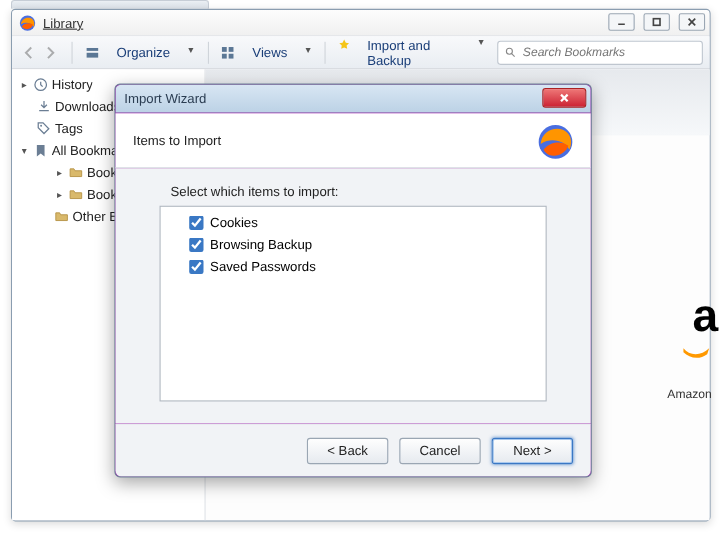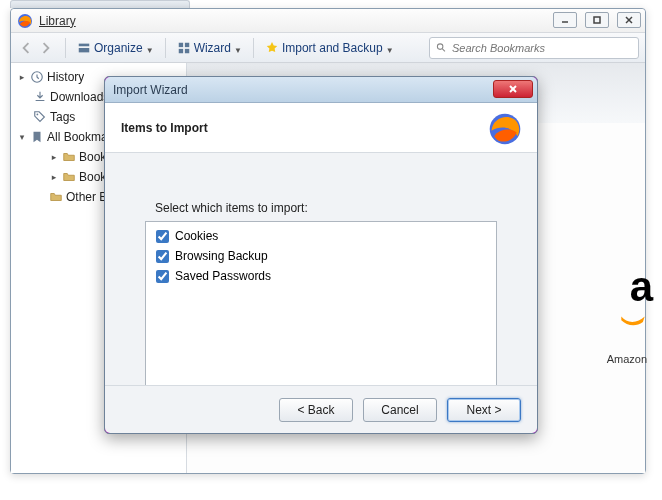--- a/index.html
+++ b/index.html
@@ -11,21 +11,21 @@
 .title-bar .ff-icon { width: 16px; height: 16px; margin-right: 6px; }
 .title-bar .title { color: #333; text-decoration: underline; }
 .win-controls { position: absolute; right: 4px; top: 3px; display: flex; gap: 8px; }
 .win-btn { width: 24px; height: 16px; border: 1px solid #9aa6b3; border-radius: 2px; background: #f4f6f8; display: flex; align-items: center; justify-content: center; cursor: pointer; }
 .win-btn svg { width: 10px; height: 10px; stroke: #444; fill: none; stroke-width: 1.5; }
 
 .toolbar { height: 30px; background: linear-gradient(#f8f9fb,#e9edf2); border-bottom: 1px solid #d0d4da; display: flex; align-items: center; padding: 0 6px; gap: 6px; }
 .nav-arrows { display: flex; gap: 2px; margin-right: 4px; }
 .nav-arrow { width: 18px; height: 18px; display: flex; align-items: center; justify-content: center; opacity: 0.5; }
 .sep { width: 1px; height: 20px; background: #cfd4da; }
-.tb-item { display: flex; align-items: flex-end; gap: 3px; padding: 2px 5px; cursor: pointer; color: #1a3e78; }
+.tb-item { display: flex; align-items: flex-start; gap: 15px; padding: 2px 5px; cursor: pointer; color: #1a3e78; }
 .tb-item .caret { font-size: 8px; color: #555; }
 .tb-icon { width: 14px; height: 14px; }
 .search-box { margin-left: auto; width: 210px; height: 22px; border: 1px solid #bfc6cf; border-radius: 3px; background: #fff; display: flex; align-items: center; padding: 0 6px; gap: 5px; }
 .search-box input { border: none; outline: none; width: 100%; font-style: italic; color: #888; font-size: 11px; }
 
 .lib-body { display: flex; height: calc(100% - 54px); }
 .sidebar { width: 176px; border-right: 1px solid #d6dbe1; padding: 4px 0; background: #fff; }
 .tree-row { display: flex; align-items: center; height: 20px; padding-left: 6px; gap: 3px; cursor: pointer; }
 .tree-row.depth1 { padding-left: 22px; }
 .tree-row.depth2 { padding-left: 38px; }
@@ -42,26 +42,26 @@
 
 .tab-stub { position:absolute; left:10px; top:0; width:180px; height:8px; border:1px solid #c6cdd6; border-bottom:none; border-radius:3px 3px 0 0; background:linear-gradient(#e8edf2,#dde3ea); }
 
 
 .dialog-shadow { position: absolute; left: 104px; top: 76px; width: 434px; height: 358px; border: 1px solid #6e8299; border-radius: 5px; box-shadow: 0 5px 16px rgba(0,0,0,0.35); background: #a21caf; }
 .dlg-title { height: 26px; background: linear-gradient(#d8e6f3,#bcd2e6); border-bottom: 1px solid #9bb1c7; border-radius: 5px 5px 0 0; display: flex; align-items: center; padding: 0 8px; color: #2b3d52; position:relative; }
 .dlg-close { position:absolute; right:4px; top:3px; width:40px; height:18px; background: linear-gradient(#e77,#c23); border:1px solid #a22; border-radius:3px; display:flex; align-items:center; justify-content:center; cursor:pointer; }
 .dlg-close svg { stroke:#fff; stroke-width:2; }
 
 .dlg-header { height: 50px; border-bottom: 1px solid #d6dbe1; padding: 10px 16px; display: flex; align-items: center; position: relative; background: #fff; }
-.dlg-header-title { font-weight: 700; color: #222; font-size: 12px; }
+.dlg-header-title { font-weight: 400; color: #222; font-size: 12px; }
 .dlg-ff-logo { position: absolute; right: 14px; top: 8px; width: 36px; height: 36px; }
 
 .dlg-body { padding: 14px 40px; background: #f1f3f6; height: 232px; }
-.dlg-instruction { margin-bottom: 6px; color: #222; padding-left:10px;margin-top:34px;}
-.items-box { border: 1px solid #aeb6bf; background: #fff; height: 178px; padding: 4px 8px; }
+.dlg-instruction { margin-bottom: 6px; color: #222; padding-left:10px;}
+.items-box { border: 1px solid #aeb6bf; background: #fff; height: 178px; padding: 4px 24px; }
 .check-row { display: flex; align-items: center; gap: 6px; height: 20px; padding-left:2px; }
 .check-row input { width:13px; height:13px; accent-color:#3a78c4; }
 
 .dlg-footer { height: 48px; border-top: 1px solid #d6dbe1; background: #f1f3f6; display: flex; align-items: center; justify-content: flex-end; gap: 10px; padding: 0 16px; border-radius: 0 0 5px 5px;}
 .dlg-btn { min-width: 74px; height: 24px; border: 1px solid #9aa6b3; border-radius: 3px; background: linear-gradient(#fefefe,#e6eaef); cursor: pointer; padding: 0 10px; color:#222;}
 .dlg-btn.primary { border: 1px solid #3b78c4; box-shadow: 0 0 0 1px #a9c9ee inset, 0 0 3px rgba(59,120,196,0.6); }
 
 
 .ff-small { width:16px; height:16px; }
 .icon-generic { fill:#5b7795; }
@@ -124,21 +124,21 @@
       <span class="caret">▼</span>
     </div>
     <div class="sep"></div>
     <div class="tb-item">
       <svg class="tb-icon" viewBox="0 0 16 16">
           <rect x="2" y="2" width="5" height="5" class="icon-generic"></rect>
           <rect x="9" y="2" width="5" height="5" class="icon-generic"></rect>
           <rect x="2" y="9" width="5" height="5" class="icon-generic"></rect>
           <rect x="9" y="9" width="5" height="5" class="icon-generic"></rect>
         </svg>
-      <span>Wizard</span>
+      <span>Views</span>
       <span class="caret">▼</span>
     </div>
     <div class="sep"></div>
     <div class="tb-item">
       <svg class="tb-icon" viewBox="0 0 16 16">
           <path d="M8 1l2 4 4 .6-3 3 .7 4L8 11l-3.7 1.6.7-4-3-3L6 5z" fill="#f5c518"></path>
         </svg>
       <span>Import and Backup</span>
       <span class="caret">▼</span>
     </div>

